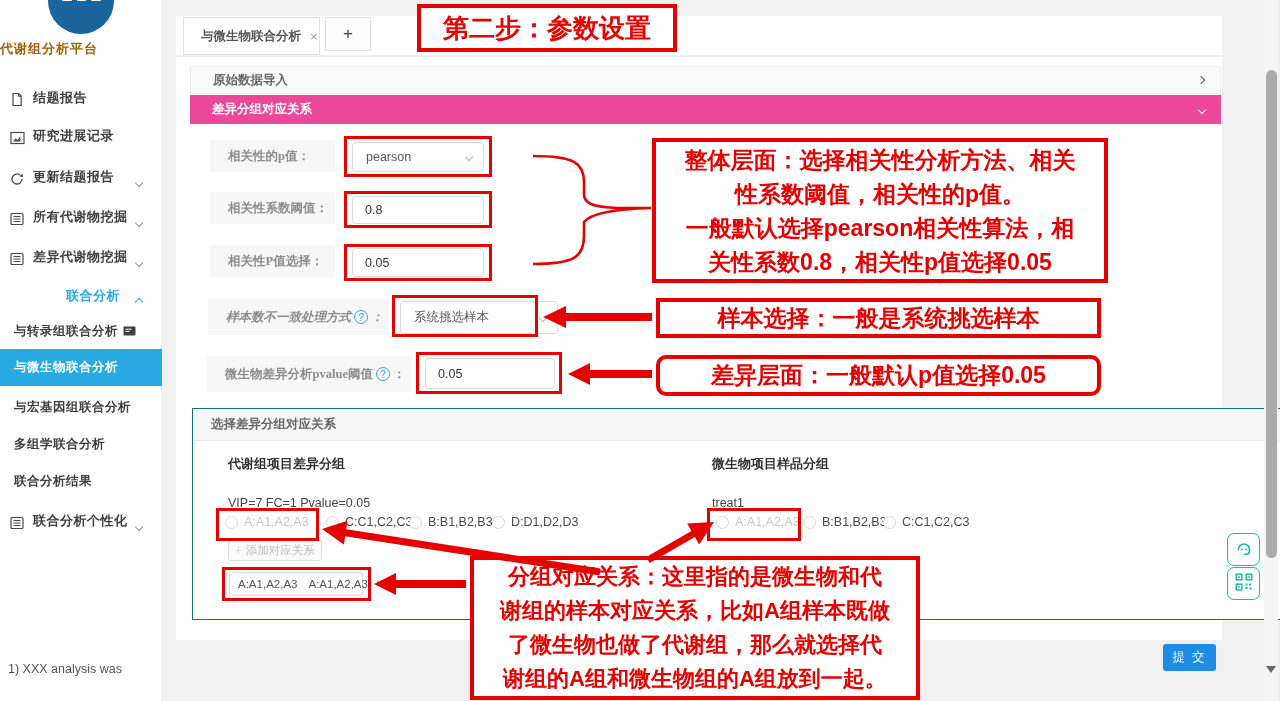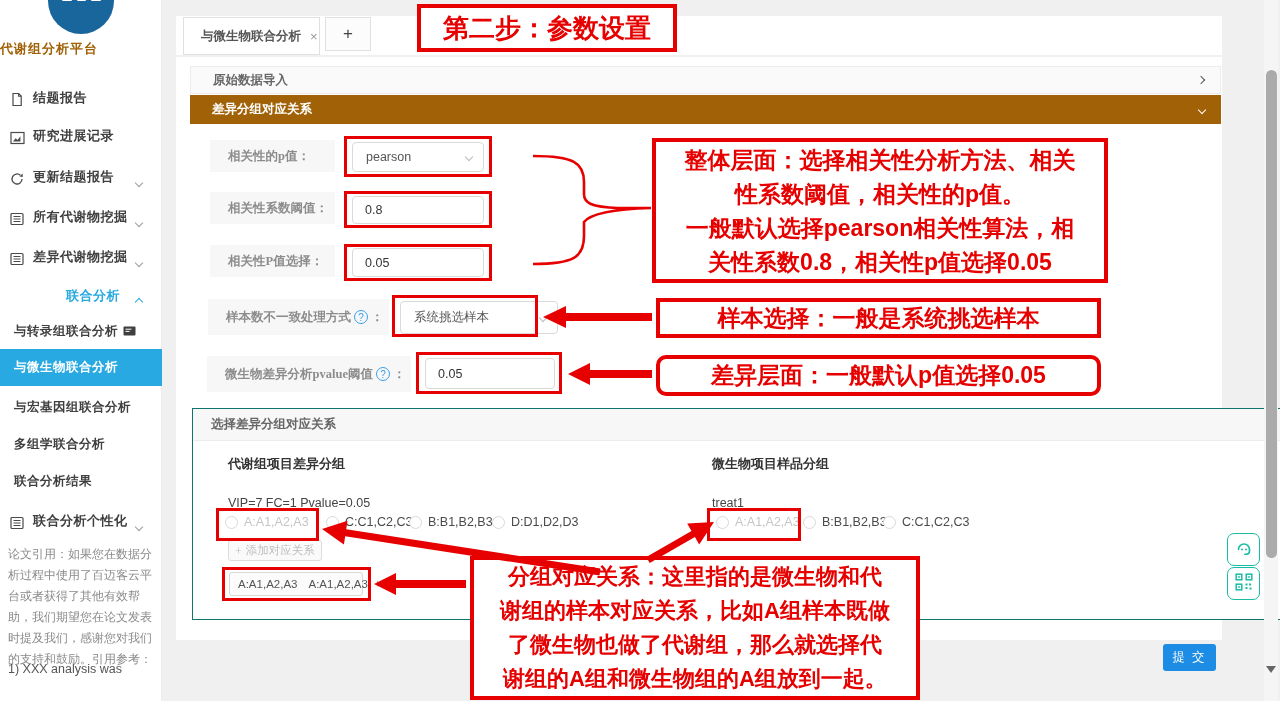--- a/index.html
+++ b/index.html
@@ -36,21 +36,21 @@
   .tab-active { position:absolute; left:7px; top:1px; width:137px; height:38px; background:#fff; border:1px solid #e0e0e0; display:flex; align-items:center; cursor:pointer; }
   .tab-active .lb { margin-left:17px; font-size:12.5px; color:#555; font-family:"Liberation Serif","DejaVu Serif",serif; font-weight:bold; }
   .tab-close { margin-left:9px; font-size:13px; color:#999; cursor:pointer; }
   .tab-add { position:absolute; left:149px; top:1px; width:46px; height:34px; background:#fcfcfc; border:1px solid #e0e0e0; display:flex; align-items:center; justify-content:center; font-size:17px; color:#444; cursor:pointer; }
 
   
   .panel { position:absolute; left:176px; top:57px; width:1046px; height:583px; background:#fff; }
   .acc1 { position:absolute; left:190px; top:66px; width:1031px; height:28px; background:#fafafa; border:1px solid #ececec; display:flex; align-items:center; cursor:pointer; }
   .acc1 .lb { margin-left:22px; font-size:12.5px; color:#666; font-family:"Liberation Serif","DejaVu Serif",serif; font-weight:bold; }
   .acc1 .chev { position:absolute; right:16px; border-color:#555; }
-  .acc2 { position:absolute; left:190px; top:95px; width:1031px; height:29px; background:#a16207; display:flex; align-items:center; cursor:pointer; }
+  .acc2 { position:absolute; left:190px; top:95px; width:1031px; height:29px; background:#ec4899; display:flex; align-items:center; cursor:pointer; }
   .acc2 .lb { margin-left:22px; font-size:12.5px; color:#fff; font-family:"Liberation Serif","DejaVu Serif",serif; font-weight:bold; }
   .acc2 .chev { position:absolute; right:16px; border-color:#fff; }
 
   .flabel { position:absolute; background:#f7f7f7; color:#8c8c8c; font-size:12.5px; display:flex; align-items:center; padding-left:18px; font-family:"Liberation Serif","DejaVu Serif",serif; font-weight:bold; }
   .fsel { position:absolute; background:#fff; border:1px solid #d9d9d9; border-radius:4px; display:flex; align-items:center; padding-left:13px; font-size:12.5px; color:#555; cursor:pointer; }
   .fsel .chev { position:absolute; right:11px; border-color:#bbb; }
   .finput { position:absolute; background:#fff; border:1px solid #d9d9d9; border-radius:4px; padding-left:12px; font-size:12.5px; color:#333; outline:none; font-family:"Liberation Sans","DejaVu Sans",sans-serif; }
   .help { display:inline-flex; align-items:center; justify-content:center; width:14px; height:14px; border:1px solid #3aa0e8; color:#3aa0e8; border-radius:50%; font-size:10px; margin:0 3px; font-family:"Liberation Sans",sans-serif; font-weight:normal; }
 
   
@@ -188,21 +188,20 @@
     <span class="ic">
       <svg width="14" height="14" viewBox="0 0 14 14">
           <rect x="1" y="1.5" width="12" height="11" rx="1" fill="none" stroke="currentColor" stroke-width="1.2"></rect>
           <path d="M3.5 4.5h7M3.5 7h7M3.5 9.5h7" stroke="currentColor" stroke-width="1.1"></path>
         </svg>
     </span>
     <span class="lb">联合分析个性化</span>
     <span class="chev down"></span>
   </div>
 
-  <div class="citation">论文引用：如果您在数据分析过程中使用了百迈客云平台或者获得了其他有效帮助，我们期望您在论文发表时提及我们，感谢您对我们的支持和鼓励。引用参考：</div>
   <div class="citation-ref">1) XXX analysis was</div>
 </div>
 
 <div class="tabbar">
   <div class="tab-active">
     <span class="lb">与微生物联合分析</span>
     <span class="tab-close">×</span>
   </div>
   <div class="tab-add">+</div>
 </div>
@@ -224,21 +223,21 @@
   <span>pearson</span>
   <span class="chev down"></span>
 </div>
 
 <div class="flabel" style="left:210px; top:192px; width:125px; height:32px;">相关性系数阈值：</div>
 <input class="finput" style="left: 352px; top: 196px; width: 132px; height: 28px;" readonly="" value="0.8">
 
 <div class="flabel" style="left:210px; top:245px; width:125px; height:32px;">相关性P值选择：</div>
 <input class="finput" style="left: 352px; top: 248px; width: 132px; height: 29px;" readonly="" value="0.05">
 
-<div class="flabel" style="left:208px; top:299px; width:181px; height:36px;">
+<div class="flabel" style="left:208px; top:299px; width:181px; height:36px;font-style:italic;">
   <span>样本数不一致处理方式</span>
   <span class="help">?</span>
   <span>：</span>
 </div>
 <div class="fsel" style="left:400px; top:301px; width:158px; height:33px;">
   <span>系统挑选样本</span>
   <span class="chev down"></span>
 </div>
 
 <div class="flabel" style="left:207px; top:356px; width:204px; height:36px;">

